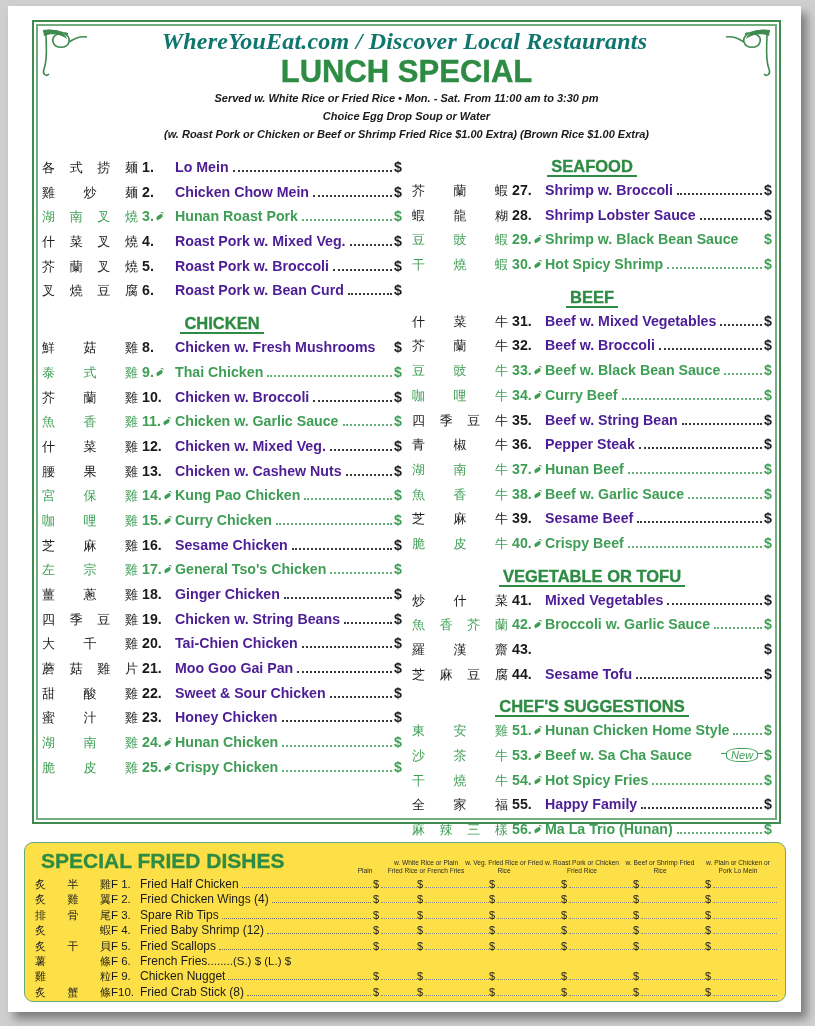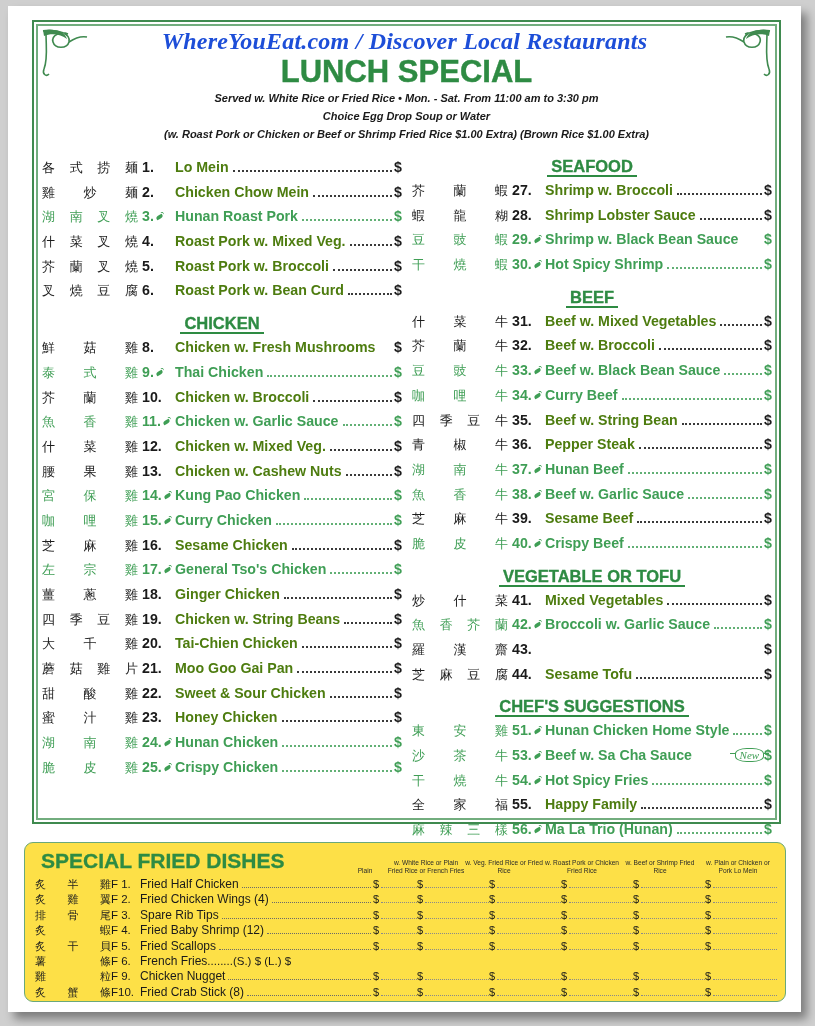--- a/index.html
+++ b/index.html
@@ -14,21 +14,21 @@
     background:#ffffff;
     box-shadow:6px 7px 9px rgba(0,0,0,.40);
   }
 
   
   .watermark{
     position:absolute;top:22px;left:0;width:793px;
     text-align:center;
     font-family:"Liberation Serif",serif;
     font-style:italic;font-weight:bold;
-    font-size:24px;color:#1d4ed8;
+    font-size:24px;color:#0f766e;
     letter-spacing:.2px;
     z-index:40;pointer-events:none;
     white-space:nowrap;
   }
 
   
   .frame{
     position:absolute;left:24px;top:14px;width:745px;height:800px;
     border:2px solid #3f8a4f;
     box-shadow:inset 0 0 0 2px #fff, inset 0 0 0 4px #72ad7e;
@@ -86,21 +86,21 @@
     font-size:13px;color:#1d1d1d;
     padding-right:4px;
   }
   .cn span{display:inline-block;}
   .num{
     flex:0 0 30px;
     font-weight:bold;font-size:14.2px;color:#1a1a1a;
     text-align:left;
   }
   .nm{
-    font-weight:bold;font-size:14.2px;color:#4d7c0f;
+    font-weight:bold;font-size:14.2px;color:#4c1d95;
     padding-left:3px;
   }
   .dots{
     flex:1 1 auto;
     border-bottom:2px dotted #3a3a3a;
     margin:0 2px 4px 4px;
     min-width:4px;
     height:0;
   }
   .pr{
@@ -123,24 +123,24 @@
     border-radius:60% 10% 60% 10%;
     transform:rotate(-28deg);
   }
   .chili::after{
     content:"";position:absolute;left:5px;top:0px;
     width:4px;height:3px;border-top:1.4px solid #3f9e55;
     border-radius:50%;transform:rotate(20deg);
   }
   .newbadge{
     display:inline-block;
-    font-family:Liberation Serif, serif;
+    font-family:Liberation Sans, sans-serif;
     font-style:italic;font-size:11px;color:#3f9e55;
     border:1px solid #3f9e55;border-radius:40%;
-    padding:0 4px;margin:0 0;
+    padding:0 4px;margin:0 6px;
     position:relative;top:-1px;
   }
   .newbadge::before,.newbadge::after{
     content:"";position:absolute;top:4px;width:5px;height:0;
     border-top:1px solid #3f9e55;
   }
   .newbadge::before{left:-6px;}
   .newbadge::after{right:-6px;}
   .gap{height:9px;}
 

